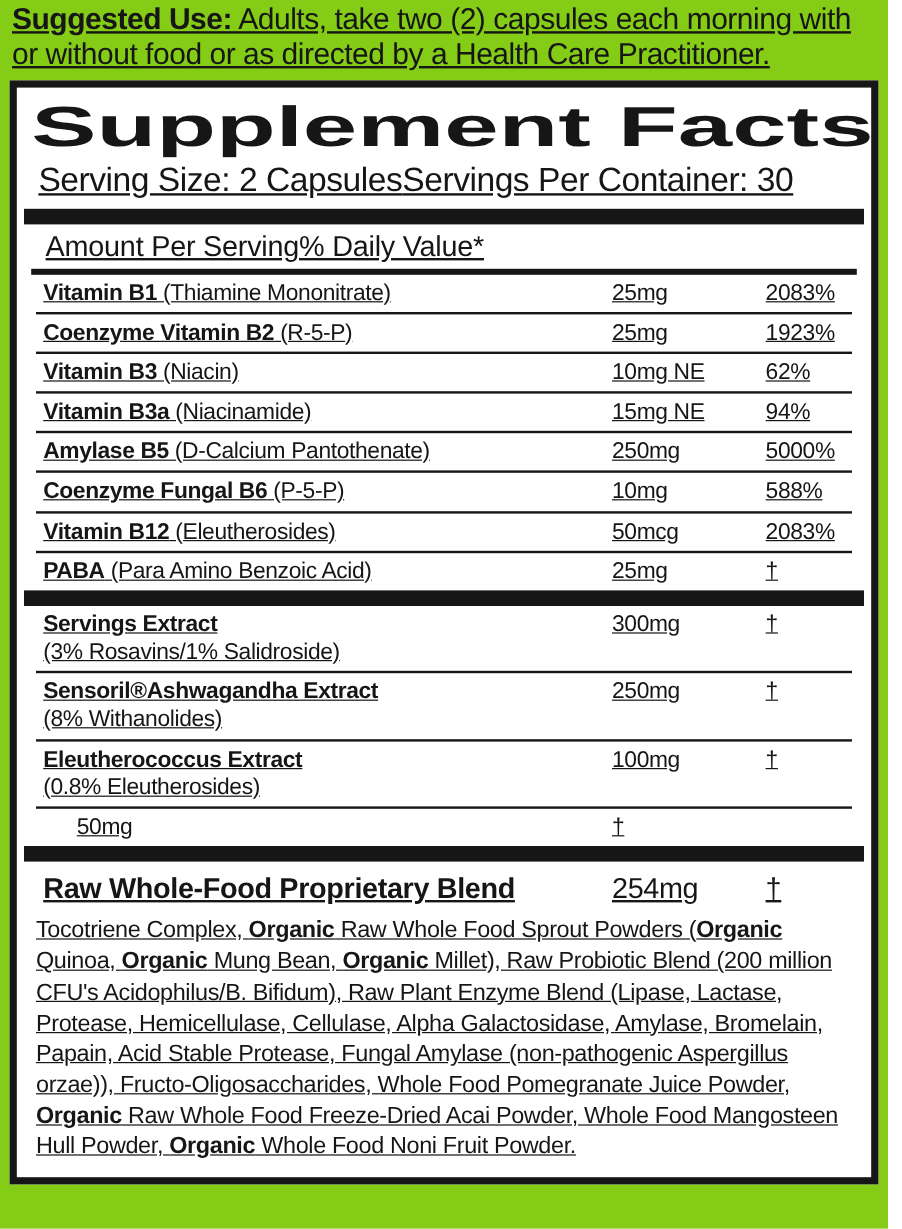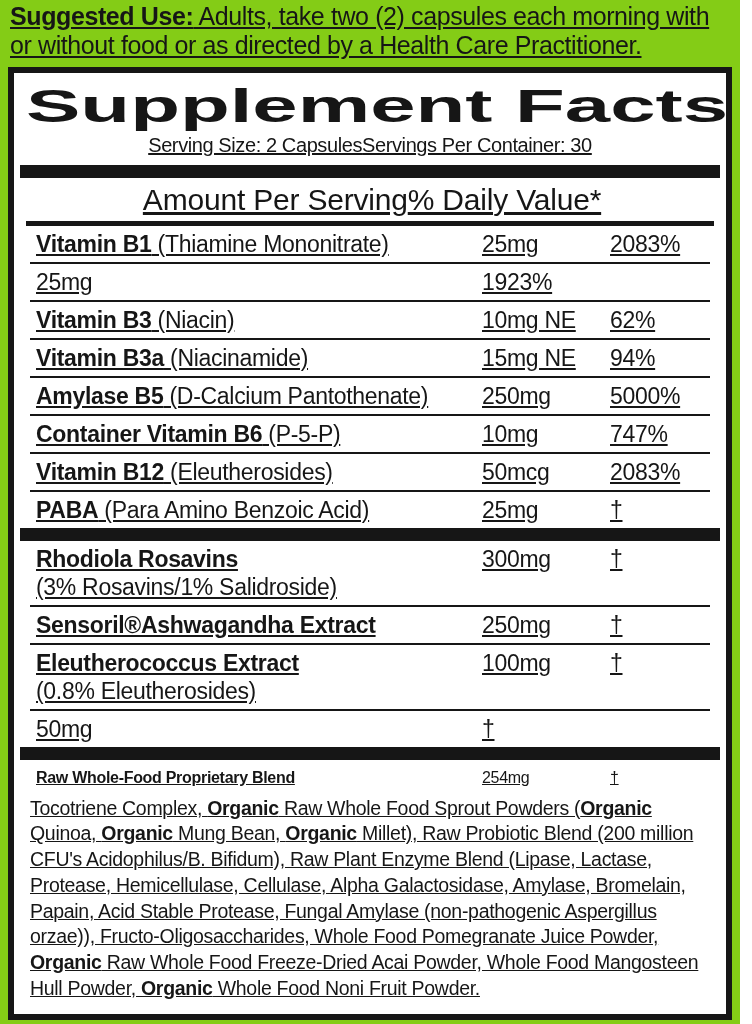--- a/index.html
+++ b/index.html
@@ -15,46 +15,46 @@
   }
   .suggested b{letter-spacing:-0.4px;}
   
   .box{
     margin:0 8px;border:6px solid #161616;background:#fff;
   }
   .inner{padding:0 10px 0 10px;}
   .title-wrap{padding:6px 2px 0 2px;}
   .title-wrap svg{display:block;}
   .serving{
-    display:flex;justify-content:center;
-    font-size:20px;letter-spacing:-0.4px;
+    display:flex;justify-content:flex-start;
+    font-size:28px;letter-spacing:-0.4px;
     padding:3px 8px 8px 8px;
   }
   .bar{height:13px;background:#161616;margin:0 -4px;}
   .cols-header{
-    display:flex;justify-content:center;
-    font-size:30px;letter-spacing:-0.2px;
+    display:flex;justify-content:flex-start;
+    font-size:24px;letter-spacing:-0.2px;
     padding:5px 8px 4px 12px;
     border-bottom:5px solid #161616;
     margin:0 2px;
   }
   
   .row{
     display:grid;grid-template-columns:1fr 128px 100px;
-    font-size:23px;letter-spacing:-0.3px;line-height:1.22;
+    font-size:19px;letter-spacing:-0.3px;line-height:1.22;
     padding:4px 0 4px 6px;margin:0 6px;
     border-bottom:2px solid #161616;
     align-items:start;
   }
   .row.nosep{border-bottom:none;}
   .row .nm{font-weight:bold;}
   .row .dt{font-weight:normal;}
   .row .sub{font-weight:normal;}
-  .row .c-amt,.row .c-dv{white-space:nowrap;}
-  .row.big{font-size:16px;padding-top:8px;padding-bottom:2px;}
+  .row .c-amt,.row .c-dv{white-space:nowrap;margin-left:28px;}
+  .row.big{font-size:24px;padding-top:8px;padding-bottom:2px;}
   
   .blend-desc{
     font-size:19.5px;line-height:1.32;letter-spacing:-0.3px;
     margin:6px 6px 12px 6px;
   }
   .blend-desc b{letter-spacing:-0.3px;}
 </style>
 </head>
 <body>
 
@@ -83,61 +83,62 @@
         <span>% Daily Value*</span>
       </div>
 
       <div id="rows">
           <div class="row">
             <div class="c-name"><span class="nm">Vitamin B1</span><span class="dt"> (Thiamine Mononitrate)</span></div>
             <div class="c-amt">25mg</div>
             <div class="c-dv">2083%</div>
           </div>
           <div class="row">
+            <div class="c-name"><span class="nm">Coenzyme Vitamin B2</span><span class="dt"> (R-5-P)</span></div>
             <div class="c-amt">25mg</div>
             <div class="c-dv">1923%</div>
           </div>
           <div class="row">
             <div class="c-name"><span class="nm">Vitamin B3</span><span class="dt"> (Niacin)</span></div>
             <div class="c-amt">10mg NE</div>
             <div class="c-dv">62%</div>
           </div>
           <div class="row">
             <div class="c-name"><span class="nm">Vitamin B3a</span><span class="dt"> (Niacinamide)</span></div>
             <div class="c-amt">15mg NE</div>
             <div class="c-dv">94%</div>
           </div>
           <div class="row">
             <div class="c-name"><span class="nm">Amylase B5</span><span class="dt"> (D-Calcium Pantothenate)</span></div>
             <div class="c-amt">250mg</div>
             <div class="c-dv">5000%</div>
           </div>
           <div class="row">
-            <div class="c-name"><span class="nm">Container Vitamin B6</span><span class="dt"> (P-5-P)</span></div>
+            <div class="c-name"><span class="nm">Coenzyme Fungal B6</span><span class="dt"> (P-5-P)</span></div>
             <div class="c-amt">10mg</div>
-            <div class="c-dv">747%</div>
+            <div class="c-dv">588%</div>
           </div>
           <div class="row">
             <div class="c-name"><span class="nm">Vitamin B12</span><span class="dt"> (Eleutherosides)</span></div>
             <div class="c-amt">50mcg</div>
             <div class="c-dv">2083%</div>
           </div>
           <div class="row nosep">
             <div class="c-name"><span class="nm">PABA</span><span class="dt"> (Para Amino Benzoic Acid)</span></div>
             <div class="c-amt">25mg</div>
             <div class="c-dv">†</div>
           </div>
           <div class="bar"></div>
           <div class="row">
-            <div class="c-name"><span class="nm">Rhodiola Rosavins</span><div class="sub">(3% Rosavins/1% Salidroside)</div></div>
+            <div class="c-name"><span class="nm">Servings Extract</span><div class="sub">(3% Rosavins/1% Salidroside)</div></div>
             <div class="c-amt">300mg</div>
             <div class="c-dv">†</div>
           </div>
           <div class="row">
-            <div class="c-name"><span class="nm">Sensoril®Ashwagandha Extract</span></div>
+            <div class="c-name"><span class="nm">Sensoril®Ashwagandha Extract</span><div class="sub">(8% Withanolides)</div></div>
             <div class="c-amt">250mg</div>
             <div class="c-dv">†</div>
           </div>
           <div class="row">
             <div class="c-name"><span class="nm">Eleutherococcus Extract</span><div class="sub">(0.8% Eleutherosides)</div></div>
             <div class="c-amt">100mg</div>
             <div class="c-dv">†</div>
           </div>
           <div class="row nosep">
             <div class="c-amt">50mg</div>

